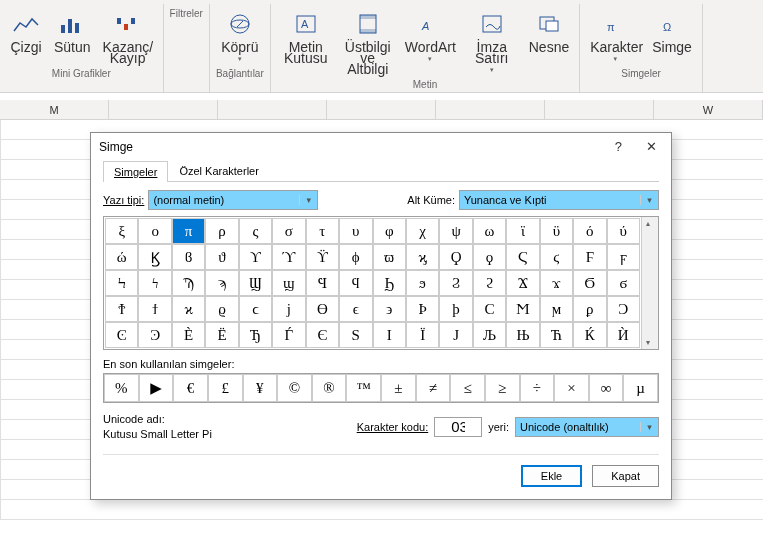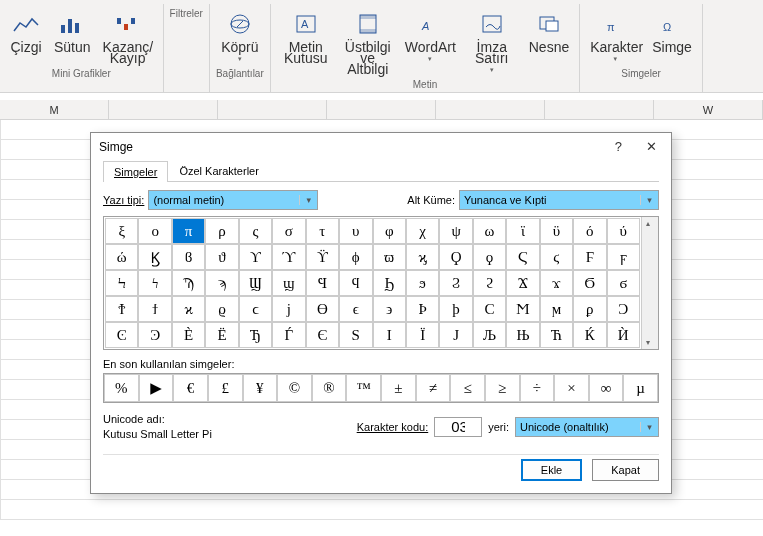--- a/index.html
+++ b/index.html
@@ -51,21 +51,21 @@
 
 .recent-label { margin: 8px 0 3px 0; }
 .recent-row { display: grid; grid-template-columns: repeat(16, 1fr); border: 1px solid #a0a0a0; }
 .recent-cell { border: 0.5px solid #ccc; height: 28px; display: flex; align-items: center; justify-content: center; font-size: 15px; font-family: "Times New Roman", serif; cursor: pointer; }
 
 .bottom-row { display: flex; align-items: center; gap: 6px; margin-top: 10px; }
 .name-block { flex: 1; }
 .name-label { font-size: 11px; }
 .name-val { font-size: 11px; margin-top: 3px; }
 
-.dlg-btns { display: flex; justify-content: flex-end; gap: 10px; margin-top: 14px; border-top: 1px solid #e0e0e0; padding-top: 4px; }
+.dlg-btns { display: flex; justify-content: flex-end; gap: 10px; margin-top: 14px; border-top: 1px solid #e0e0e0; padding-top: 10px; }
 .btn { border: 1px solid #8a8a8a; background: #fdfdfd; padding: 3px 18px; font-size: 11px; cursor: pointer; }
 .btn.primary { border: 2px solid #0078d4; }
 </style>
 </head>
 <body>
 
 <div class="ribbon">
   <div class="ribbon-groups" id="ribbon-groups">
       <div class="ribbon-group">
         <div class="ribbon-group-items">

